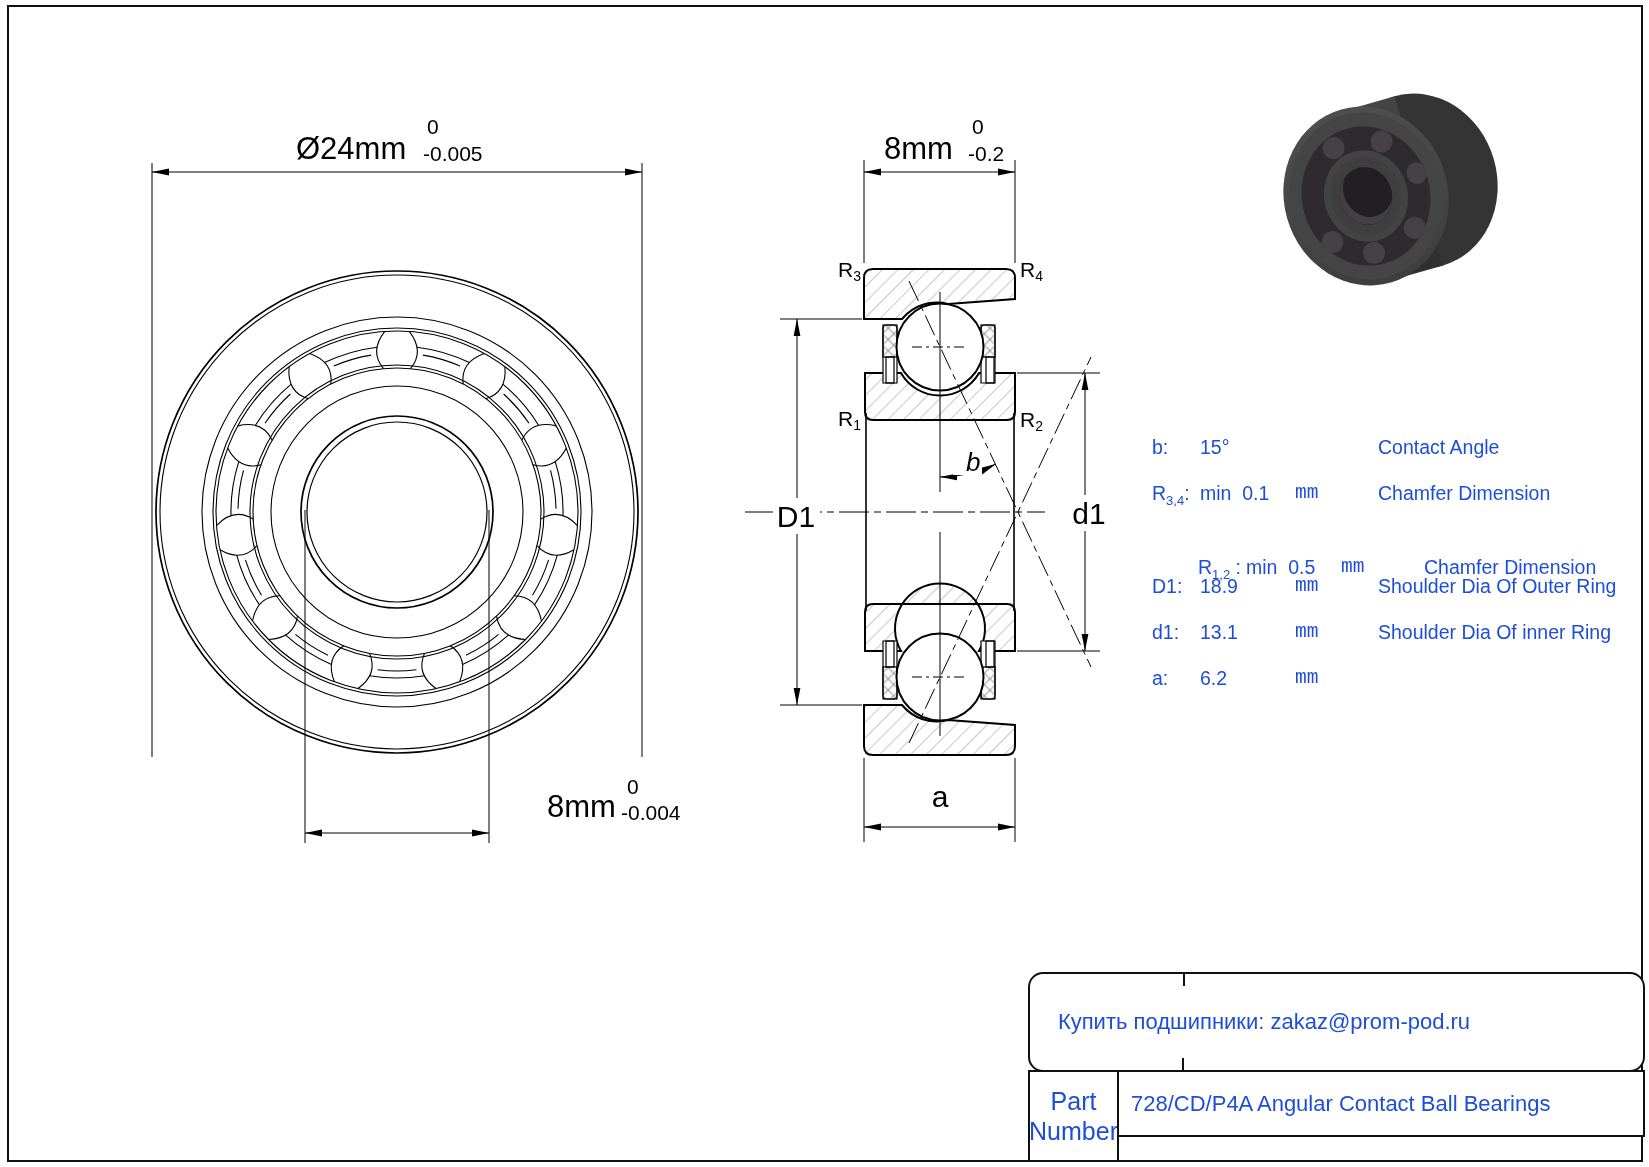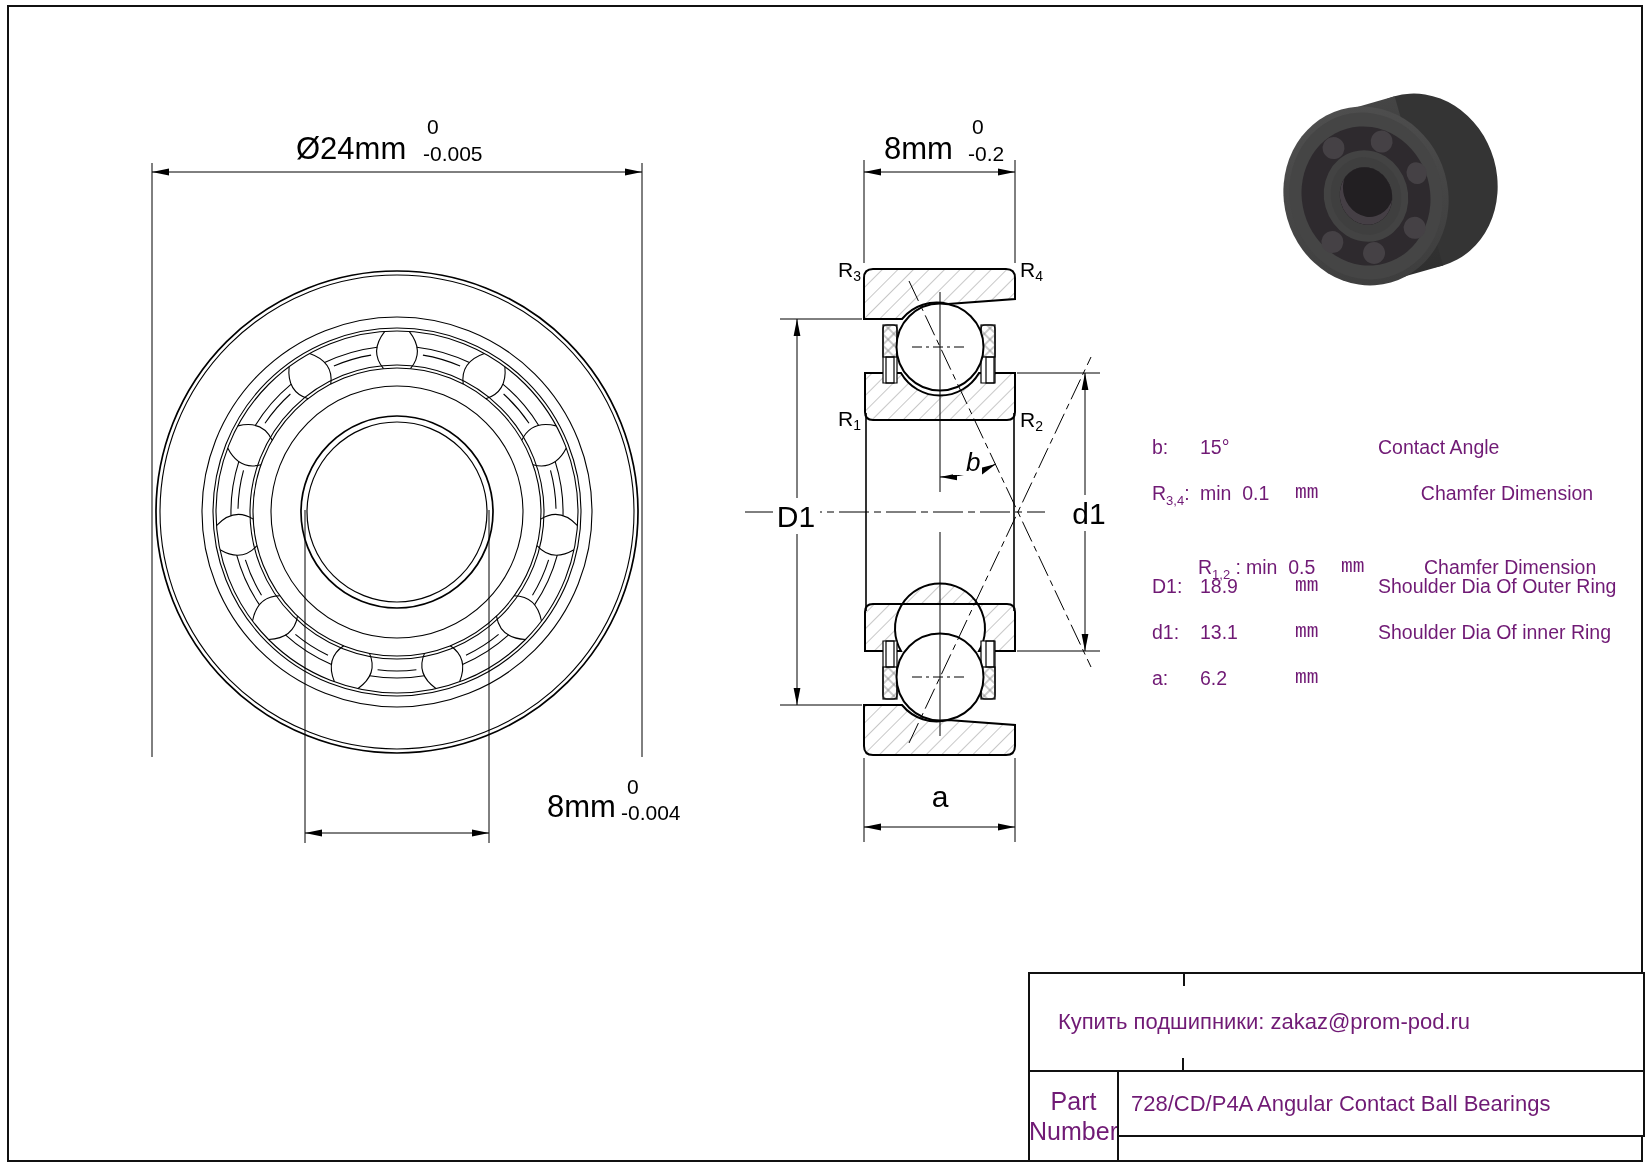--- a/index.html
+++ b/index.html
@@ -1,29 +1,29 @@
 <!DOCTYPE html>
 <html><head>
 <meta charset="utf-8">
 <style>
   html,body{margin:0;padding:0;background:#ffffff;}
   .page{position:relative;width:1649px;height:1167px;background:#fff;overflow:hidden;
-        font-family:"Liberation Sans", sans-serif;color:#701a75;}
+        font-family:"Liberation Sans", sans-serif;color:#1d4ed8;}
   .frame{position:absolute;left:7px;top:5px;width:1632px;height:1153px;border:2px solid #111;}
   svg.drawing{position:absolute;left:0;top:0;}
   
   .spec-row{position:absolute;left:1152px;width:480px;height:44px;font-size:19.5px;}
   .spec-row .c-label{position:absolute;left:0;top:0;}
   .spec-row .c-label sub{font-size:13px;}
   .spec-row .c-value{position:absolute;left:48px;top:0;white-space:pre;}
   .spec-row .c-unit{position:absolute;left:143px;top:0;font-family:Liberation Mono, monospace;}
   .spec-row .c-desc{position:absolute;left:226px;top:0;width:258px;line-height:22px;}
   
   .tb-box{position:absolute;border:2px solid #111;box-sizing:border-box;background:#fff;}
-  .tb-contact{left:1028px;top:972px;width:617px;height:100px;display:flex;align-items:center;}
+  .tb-contact{left:1028px;top:972px;width:617px;height:100px;display:flex;align-items:center;border-radius:15px;}
   .tb-contact .txt{width:468px;text-align:center;font-size:22px;}
   .tb-part-label{left:1028px;top:1070px;width:91px;height:92px;display:flex;flex-direction:column;
                  align-items:center;justify-content:center;font-size:25px;line-height:30px;}
   .tb-part-desc{left:1117px;top:1070px;width:528px;height:67px;display:flex;align-items:center;
                 padding-left:12px;font-size:22px;}
   .fold-tick{position:absolute;width:1.5px;height:12px;background:#111;}
 </style>
 </head>
 <body>
 
@@ -248,21 +248,21 @@
   </svg>
 
   <div id="spec-table">
 
   <div class="spec-row" style="top: 436px;">
       <span class="c-label"><span class="lp">b</span><sub class="ls"></sub><span class="lc">:</span></span>
       <span class="c-value">15°</span>
       <span class="c-unit"></span>
       <span class="c-desc">Contact Angle</span>
     </div>
-      <div class="spec-row" style="top: 482px; text-align: center;">
+      <div class="spec-row" style="top: 482px;">
       <span class="c-label"><span class="lp">R</span><sub class="ls">3,4</sub><span class="lc">:</span></span>
       <span class="c-value">min  0.1</span>
       <span class="c-unit">mm</span>
       <span class="c-desc">Chamfer Dimension</span>
     </div>
       <div class="spec-row" style="top: 556px; margin-left: 46px;">
       <span class="c-label"><span class="lp">R</span><sub class="ls">1,2</sub><span class="lc"> :</span></span>
       <span class="c-value">min  0.5</span>
       <span class="c-unit">mm</span>
       <span class="c-desc">Chamfer Dimension</span>

